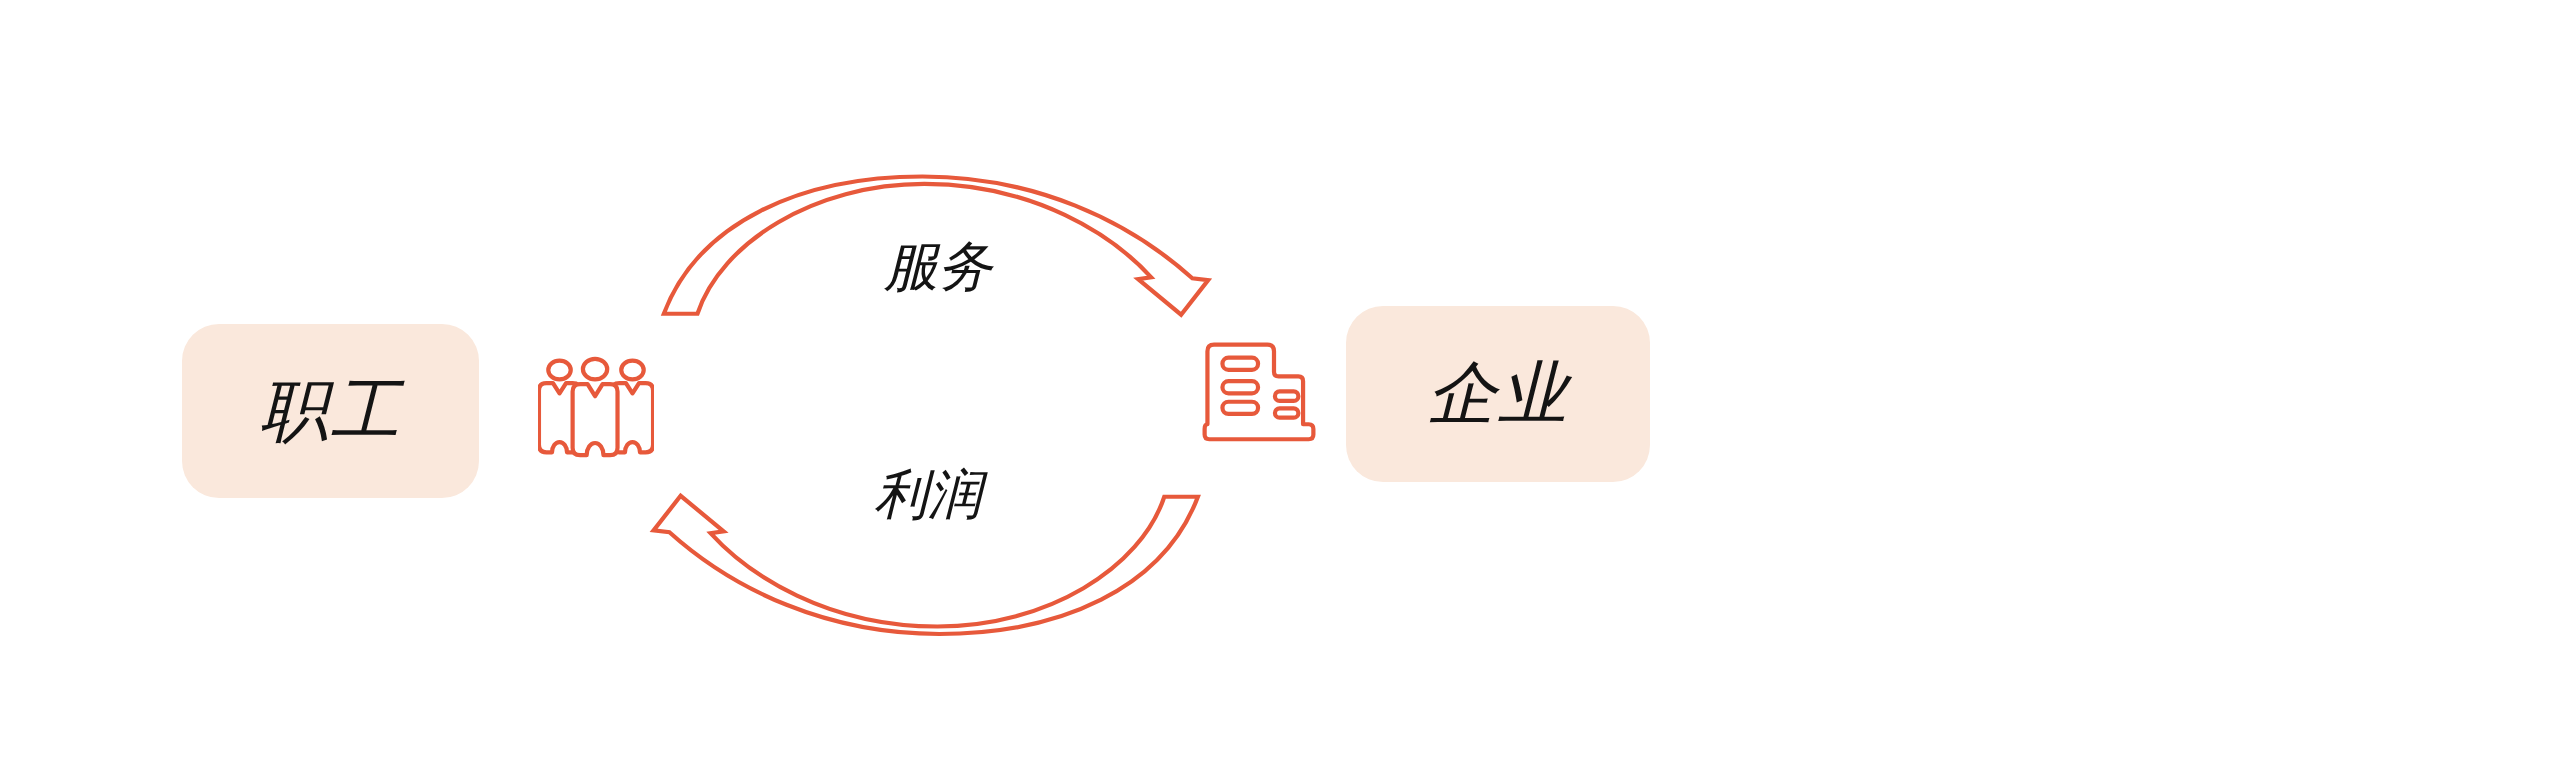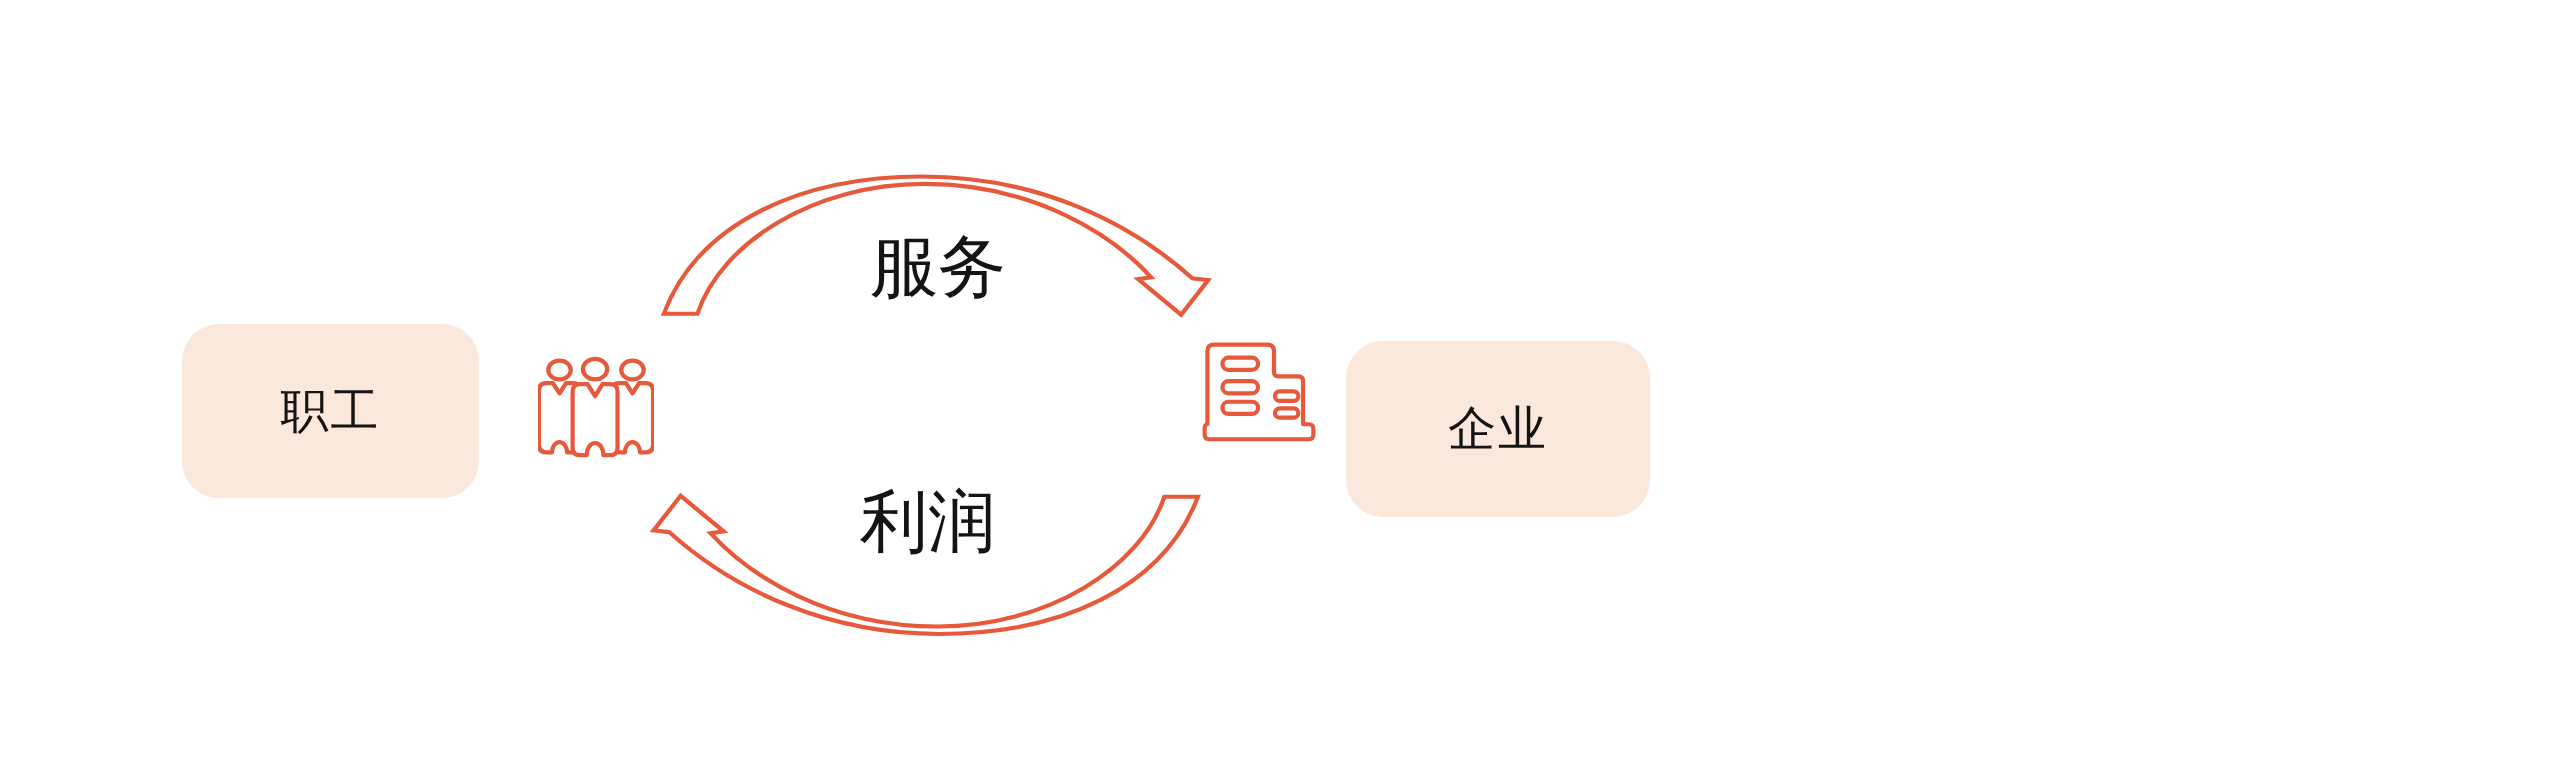--- a/index.html
+++ b/index.html
@@ -42,38 +42,40 @@
   }
   .node {
     position: absolute;
     background: var(--node-fill);
     border-radius: 37px;
     display: flex;
     align-items: center;
     justify-content: center;
   }
   .node-left  { left: 182px;  top: 324px; width: 297px; height: 174px; }
-  .node-right { left: 1346px; top: 306px; width: 304px; height: 176px; margin-top: 35px; }
+  .node-right { left: 1346px; top: 306px; width: 304px; height: 176px; }
   .node-label {
-    font-size: 48px;
+    font-size: 69px;
     line-height: 1;
     color: var(--text);
     letter-spacing: 1.9px;
+    font-style: italic;
   }
   .flow-label {
     position: absolute;
     transform: translate(-50%, -50%);
     text-align: center;
-    font-size: 68px;
+    font-size: 54px;
     line-height: 82px;
     color: var(--text);
     white-space: nowrap;
+    font-style: italic;
   }
   .flow-label-top    { left: 938px; top: 267px; }
-  .flow-label-bottom { left: 928px;  top: 522px; }
+  .flow-label-bottom { left: 928px;  top: 495px; }
 </style>
 </head>
 <body>
 
 <div class="canvas">
 
   <svg class="arrows-svg" viewBox="0 0 2759 830">
     <path class="arrow-shape" d="M 711 336 C 748 238 858 189 988 189 C 1108 189 1208 236 1277 298 L 1294 300 L 1265 337 L 1219 299 L 1233 297 C 1192 252 1108 197 990 197 C 872 197 772 260 747 336 Z"></path>
     <path class="arrow-shape" transform="rotate(180 997 434)" d="M 711 336 C 748 238 858 189 988 189 C 1108 189 1208 236 1277 298 L 1294 300 L 1265 337 L 1219 299 L 1233 297 C 1192 252 1108 197 990 197 C 872 197 772 260 747 336 Z"></path>
   </svg>

